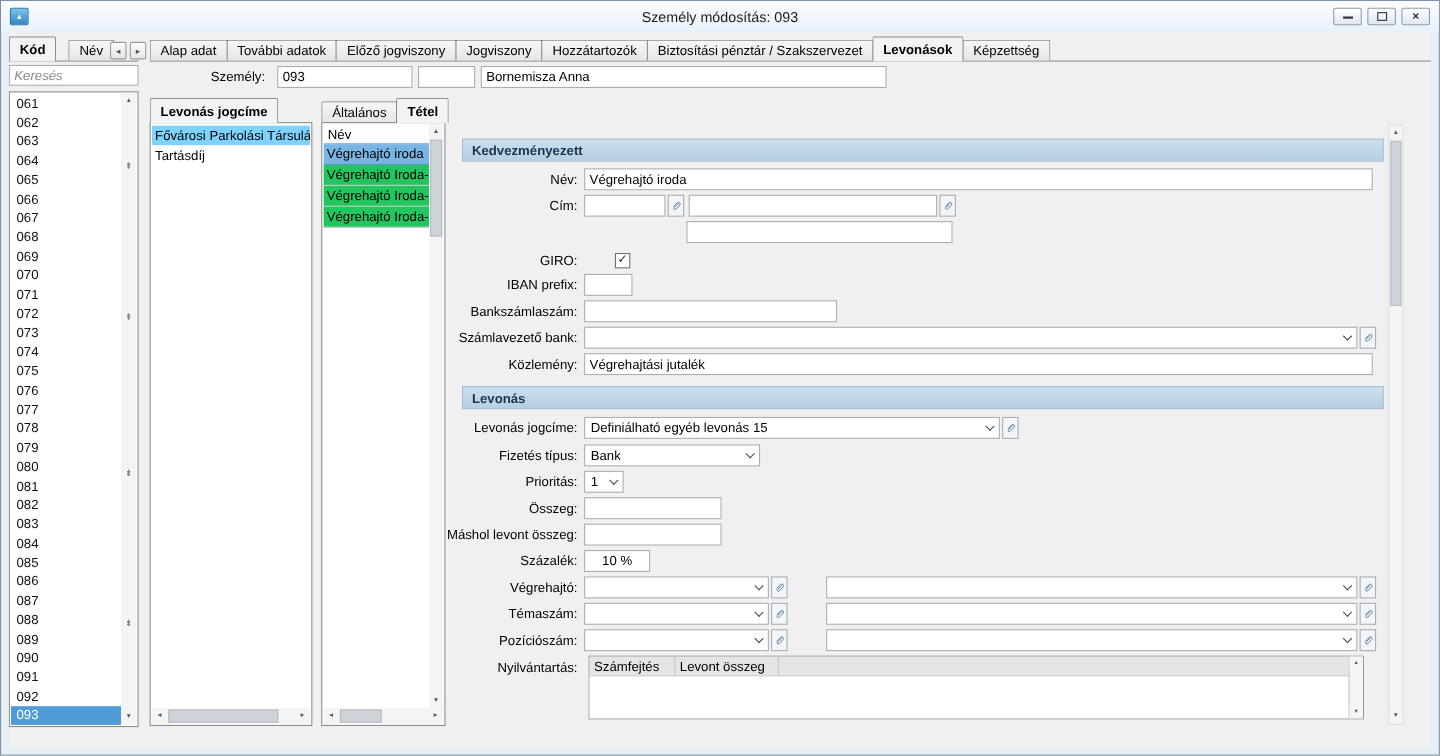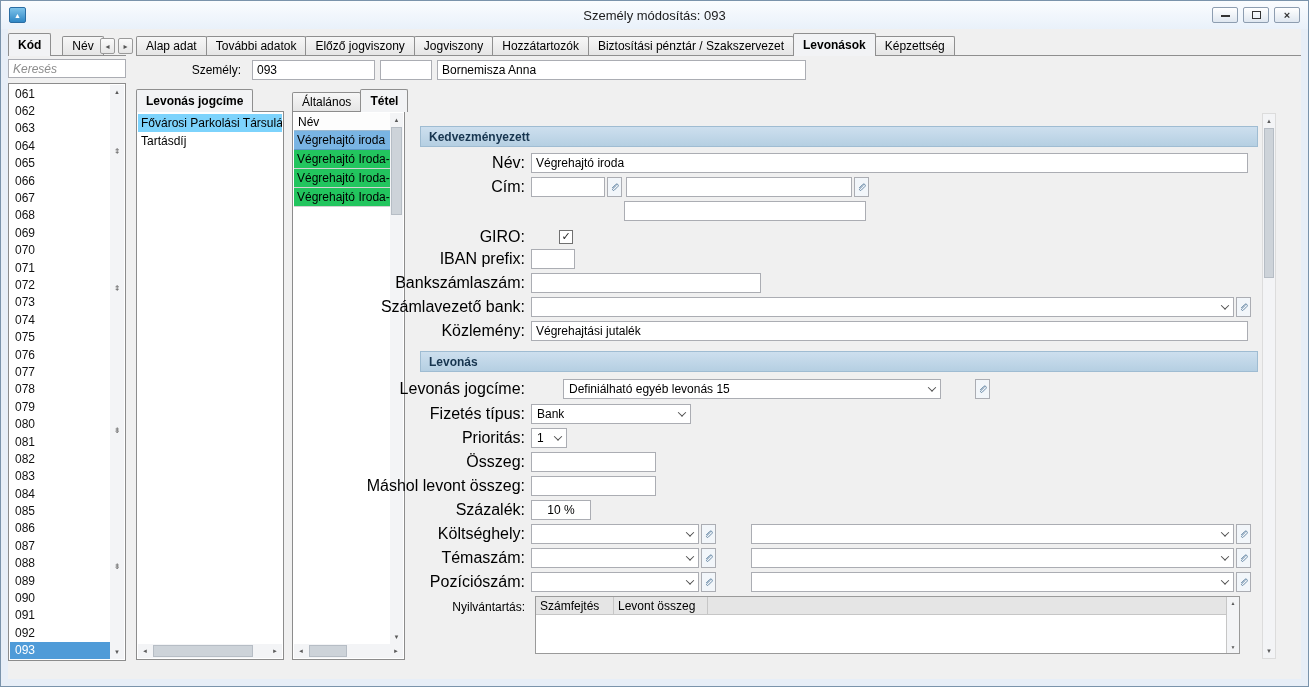--- a/index.html
+++ b/index.html
@@ -64,21 +64,21 @@
   .marks{position:absolute;left:0;right:0;top:14px;bottom:14px;}
   .mark{position:absolute;left:0;right:0;text-align:center;font-size:8px;color:#6a6a6a;line-height:1;}
   .mark:nth-child(1){top:9%;}
   .mark:nth-child(2){top:34%;}
   .mark:nth-child(3){top:60%;}
   .mark:nth-child(4){top:85%;}
 
   
   .section{position:absolute;left:412px;width:838px;height:21px;background:linear-gradient(#cddfee,#b5cfe2);border:1px solid #9fbcd2;display:flex;align-items:center;padding:0 8px;font-weight:bold;font-size:12px;color:#17354f;}
   .frow{position:absolute;left:404px;display:flex;align-items:center;height:20px;}
-  .lab{width:119px;display:flex;justify-content:flex-end;padding-right:6px;font-size:16px;white-space:nowrap;color:#000;}
+  .lab{width:119px;display:flex;justify-content:flex-end;padding-right:6px;font-size:12px;white-space:nowrap;color:#000;}
   .lab-abs{position:absolute;display:flex;justify-content:flex-end;padding-right:6px;font-size:12px;white-space:nowrap;align-items:center;height:20px;color:#000;}
   .cval{overflow:hidden;white-space:nowrap;}
 
   
   .table{position:absolute;background:#fff;border:1px solid #9a9a9a;}
   .thead{display:flex;height:18px;border-bottom:1px solid #c6c6c6;background:#e5e5e5;margin-right:13px;}
   .th{border-right:1px solid #c6c6c6;font-size:12px;display:flex;align-items:center;padding:0 4px;white-space:nowrap;}
   .th.fill{flex:1;border-right:none;}
   .tbody{height:38px;background:#fff;margin-right:13px;}
   .tblscroll{right:0;top:0;bottom:0;width:13px;border-left:1px solid #c6c6c6;}
@@ -311,21 +311,21 @@
         </button>
     </div>
 
     <div class="frow" style="top:292px;">
       <div class="lab">Közlemény:</div>
       <input class="ti" style="width: 717px;" value="Végrehajtási jutalék">
     </div>
 
     <div class="section" style="top:322px;">Levonás</div>
 
-    <div class="frow" style="top:350px;gap:32px;">
+    <div class="frow" style="top:350px;">
       <div class="lab">Levonás jogcíme:</div>
       <div class="combo" style="width:378px;">
           <span class="cval">Definiálható egyéb levonás 15</span>
           <span class="dd">
             <span class="chev"></span>
           </span>
         </div>
       <button class="clip">
           <svg class="clip-ico" viewBox="0 0 16 16">
             <use href="#clip-sym"></use>
@@ -362,21 +362,21 @@
       <div class="lab">Máshol levont összeg:</div>
       <input class="ti" style="width: 125px;">
     </div>
 
     <div class="frow" style="top:471px;">
       <div class="lab">Százalék:</div>
       <input class="ti" style="width: 60px; text-align: center;" value="10 %">
     </div>
 
     <div class="frow" style="top:495px;">
-      <div class="lab">Költséghely:</div>
+      <div class="lab">Végrehajtó:</div>
       <div class="combo" style="width:168px;">
           <span class="cval"></span>
           <span class="dd">
             <span class="chev"></span>
           </span>
         </div>
       <button class="clip">
           <svg class="clip-ico" viewBox="0 0 16 16">
             <use href="#clip-sym"></use>
           </svg>

